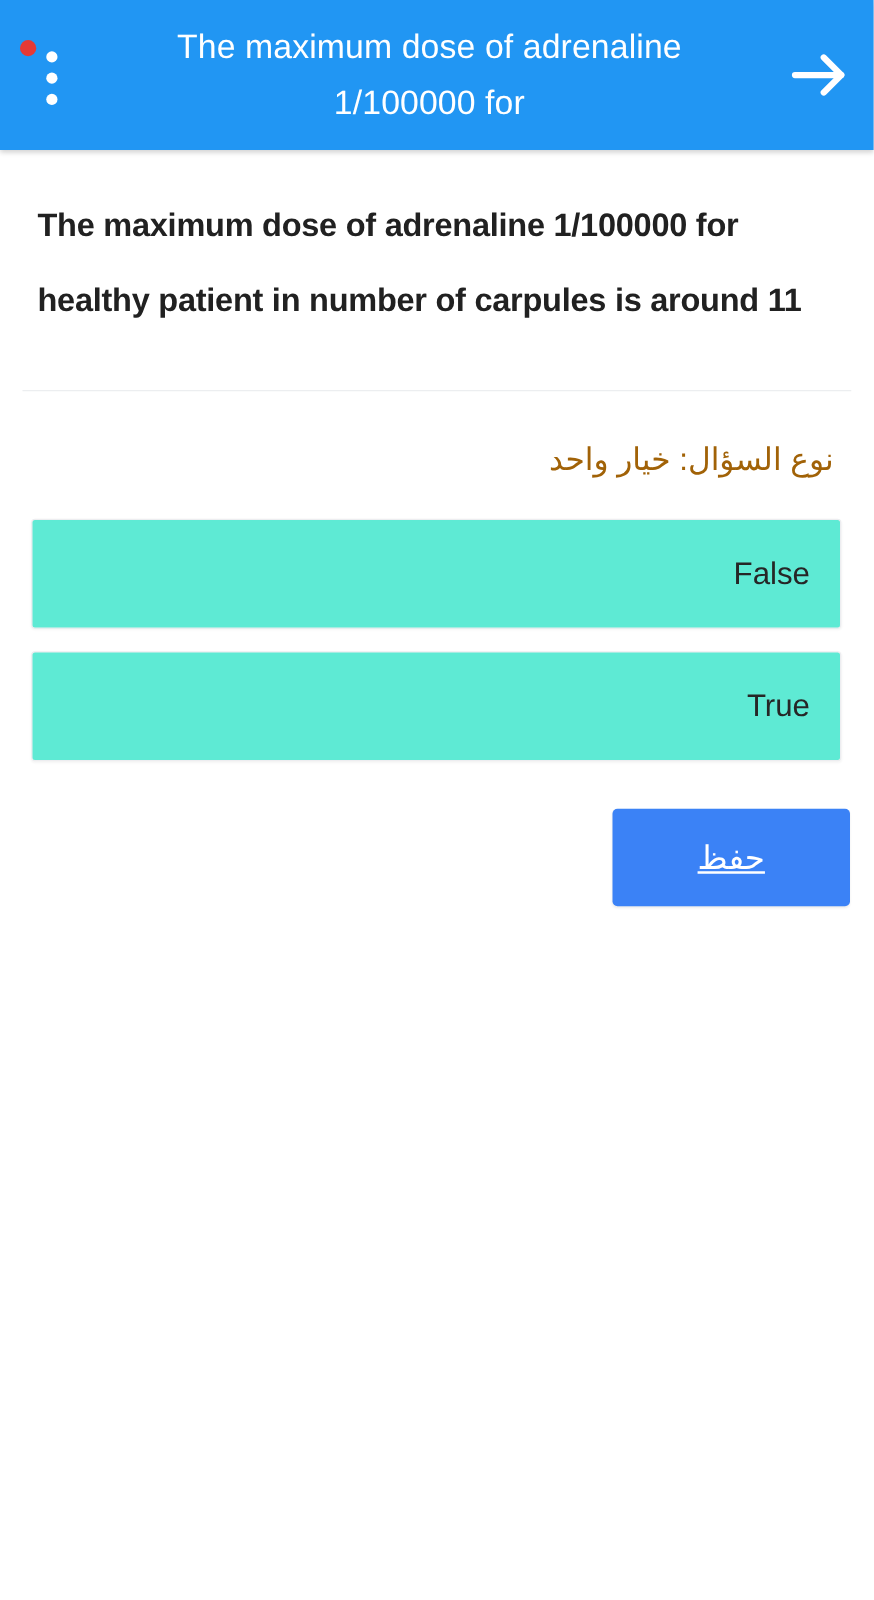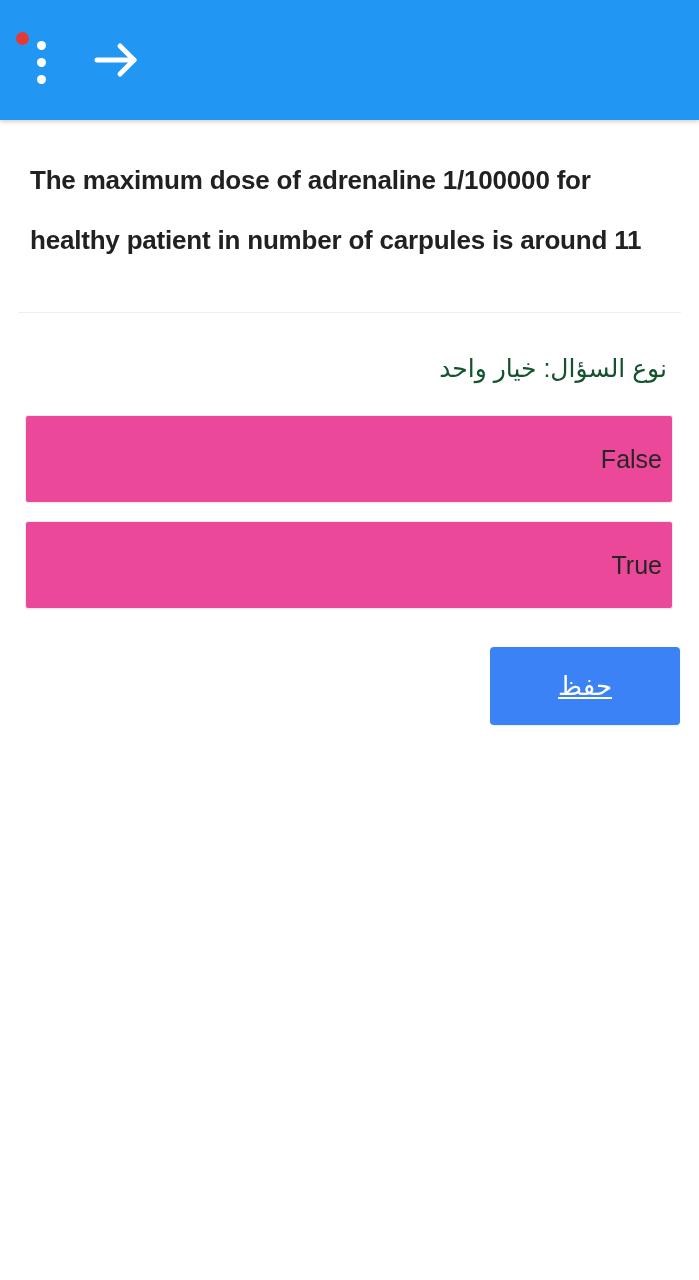--- a/index.html
+++ b/index.html
@@ -106,42 +106,42 @@
 
   .divider {
     height: 1px;
     background: #eceef0;
     margin: 42px 18px 0 18px;
   }
 
   .qtype-label {
     direction: rtl;
     text-align: right;
-    color: #14532d;
+    color: #a16207;
     font-size: 25px;
     line-height: 30px;
     padding: 40px 32px 0 18px;
     font-weight: 400;
   }
 
   .options {
     padding: 32px 26px 0 25px;
   }
   .option-card {
     position: relative;
     width: 100%;
     height: 88px;
-    background: #ec4899;
+    background: #5eead4;
     border: 1px solid #ededf0;
     border-radius: 3px;
     box-shadow: 0 1px 2px rgba(0,0,0,0.045);
     display: flex;
     align-items: center;
     justify-content: flex-end;
-    padding: 0 10px;
+    padding: 0 24px;
     margin-bottom: 18px;
     cursor: pointer;
   }
   .option-label {
     font-size: 25px;
     color: #262626;
     line-height: 30px;
     text-align: right;
   }
 
@@ -177,20 +177,21 @@
 
   <div class="overflow-wrap">
     <div class="badge-dot"></div>
     <div class="overflow-dots">
       <i></i>
         <i></i>
         <i></i>
     </div>
   </div>
 
+  <div class="appbar-title">The maximum dose of adrenaline 1/100000 for</div>
 
   <div class="appbar-next">
     <span>
       <svg width="46" height="38" viewBox="0 0 46 38" aria-hidden="true">
         <line x1="3" y1="19" x2="40" y2="19" stroke="#ffffff" stroke-width="5" stroke-linecap="round"></line>
         <polyline points="26,5 40,19 26,33" fill="none" stroke="#ffffff" stroke-width="5" stroke-linecap="round" stroke-linejoin="round"></polyline>
       </svg>
     </span>
   </div>
 

